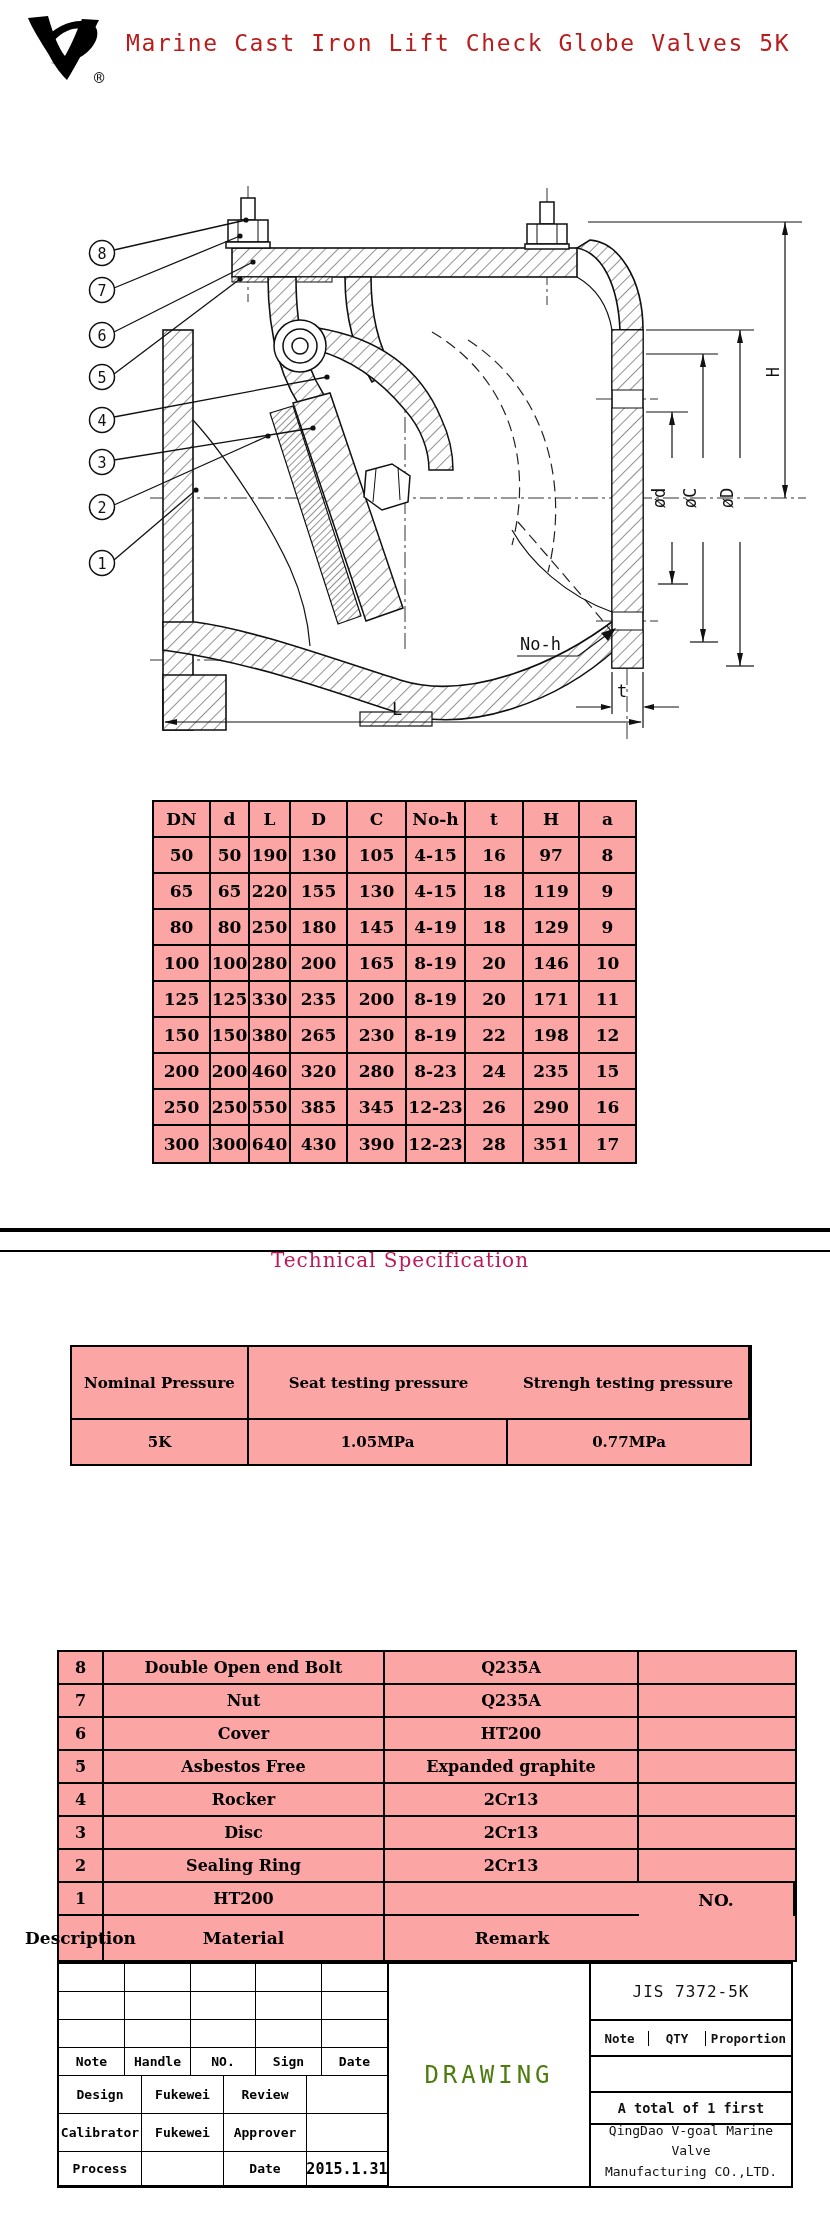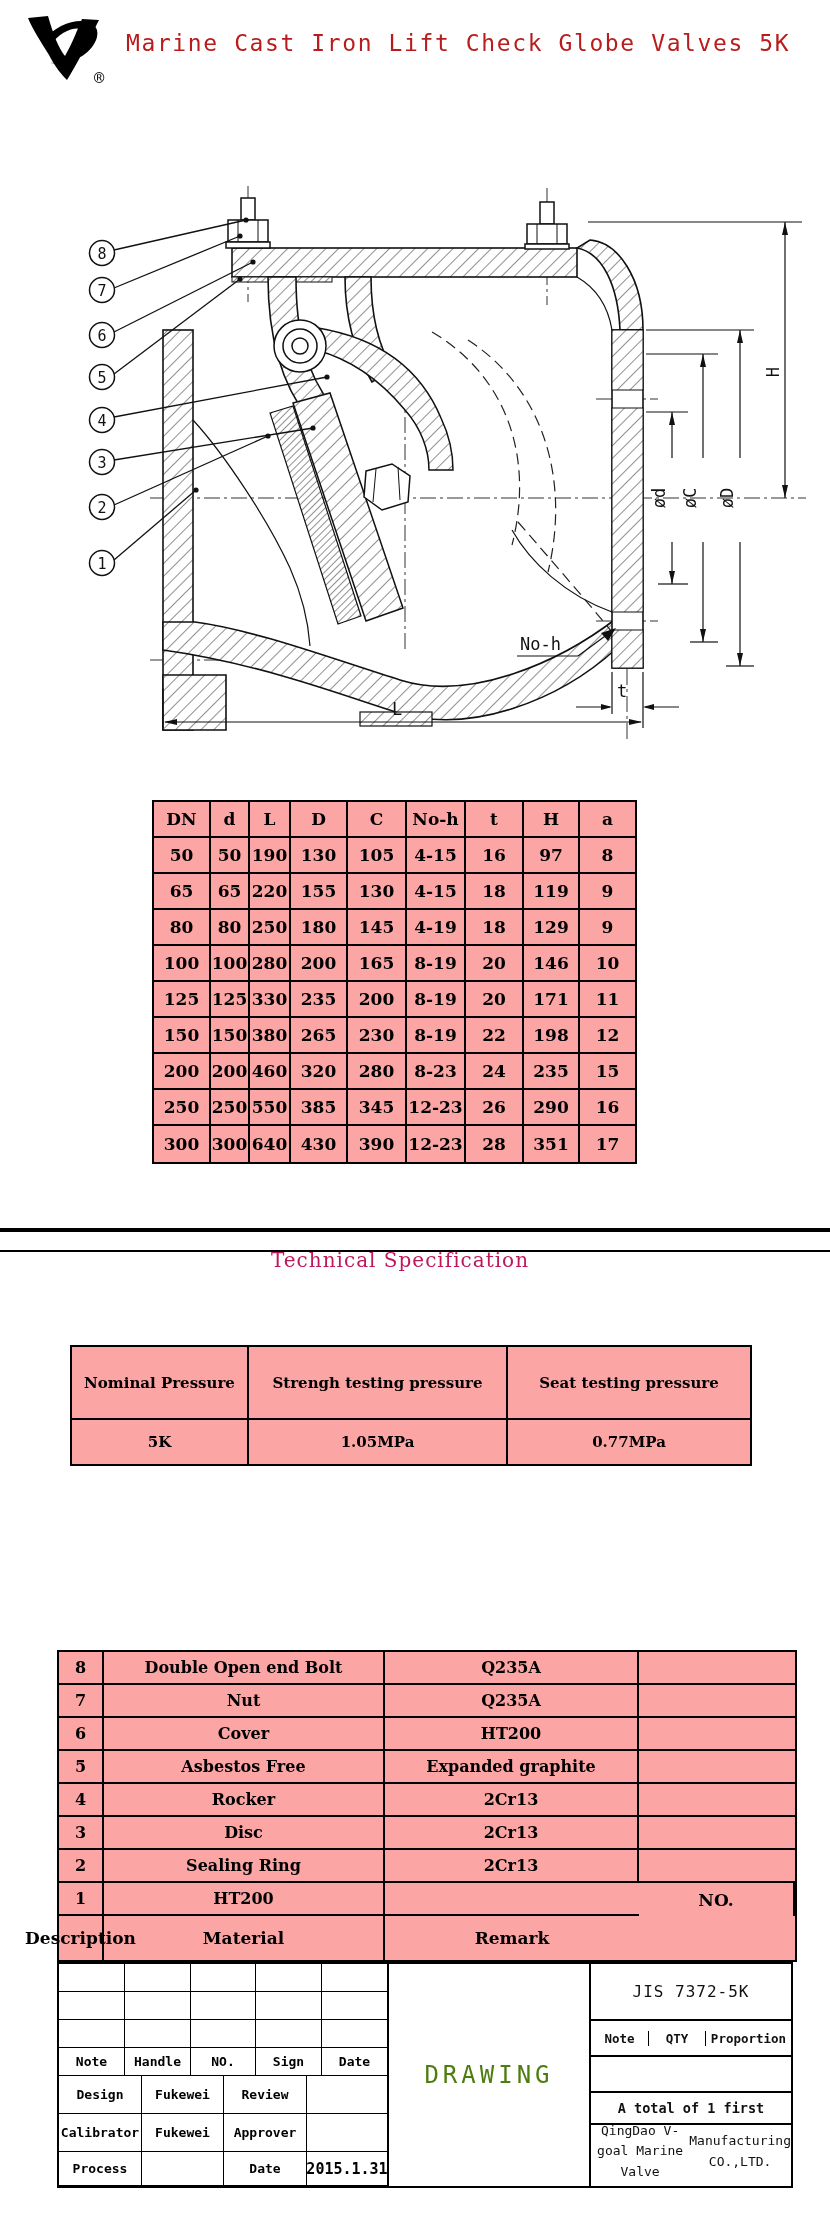--- a/index.html
+++ b/index.html
@@ -45,21 +45,21 @@
          display:flex;align-items:center;justify-content:center;}
   #tbDrawing{font-size:24px;letter-spacing:4px;font-weight:400;color:#4d7c0f;}
   #tbRight{position:absolute;left:532px;top:0;width:200px;height:222px;}
   .tbrRow{box-sizing:border-box;border-bottom:2px solid #000;display:flex;align-items:center;justify-content:center;}
   #tbrJis{height:57px;font-size:16px;letter-spacing:1px;}
   #tbrNqp,#tbrEmpty{height:36px;display:grid;grid-template-columns:58px 57px 1fr;}
   .nqpCell{border-right:1.5px solid #000;box-sizing:border-box;display:flex;align-items:center;justify-content:center;
            font-size:12.5px;font-weight:bold;}
   .nqpCell.lc{border-right:0;}
   #tbrTotal{height:32px;font-size:13.5px;font-weight:bold;}
-  #tbrCo{height:53px;border-bottom:0;flex-direction:row;line-height:1.55;font-size:13px;text-align:center;}
+  #tbrCo{height:53px;border-bottom:0;flex-direction:column;line-height:1.55;font-size:13px;text-align:center;}
   
   svg text{font-family:"DejaVu Sans Mono",monospace;fill:#111;}
 </style>
 </head>
 <body>
 
 <div id="page">
 
   <svg class="abs" id="logo" style="left:22px;top:6px" width="92" height="86" viewBox="0 0 92 86">
     <path fill="#000" d="M6,12 L26,10 C31,28 37,43 43,50 C50,38 56,22 60,13 L77,14 C66,36 54,60 45,74 C40,69 33,61 27,49 C19,36 10,22 6,12 Z"></path>
@@ -326,22 +326,22 @@
       <div class="tcell lr">351</div>
       <div class="tcell lc lr">17</div>
     </div>
 
   <div class="rule" style="top:1228px;height:4px;"></div>
   <div class="rule" style="top:1250px;height:2px;"></div>
 
   <div class="abs" id="specHeading">Technical Specification</div>
   <div class="tbl" id="specTable">
       <div class="tcell">Nominal Pressure</div>
+      <div class="tcell lc">Seat testing pressure</div>
       <div class="tcell">Strengh testing pressure</div>
-      <div class="tcell lc">Seat testing pressure</div>
       <div class="tcell lr">5K</div>
       <div class="tcell lr">1.05MPa</div>
       <div class="tcell lc lr">0.77MPa</div>
     </div>
 
   <div class="tbl" id="partsTable">
       <div class="tcell">8</div>
       <div class="tcell">Double Open end Bolt</div>
       <div class="tcell">Q235A</div>
       <div class="tcell lc"></div>

